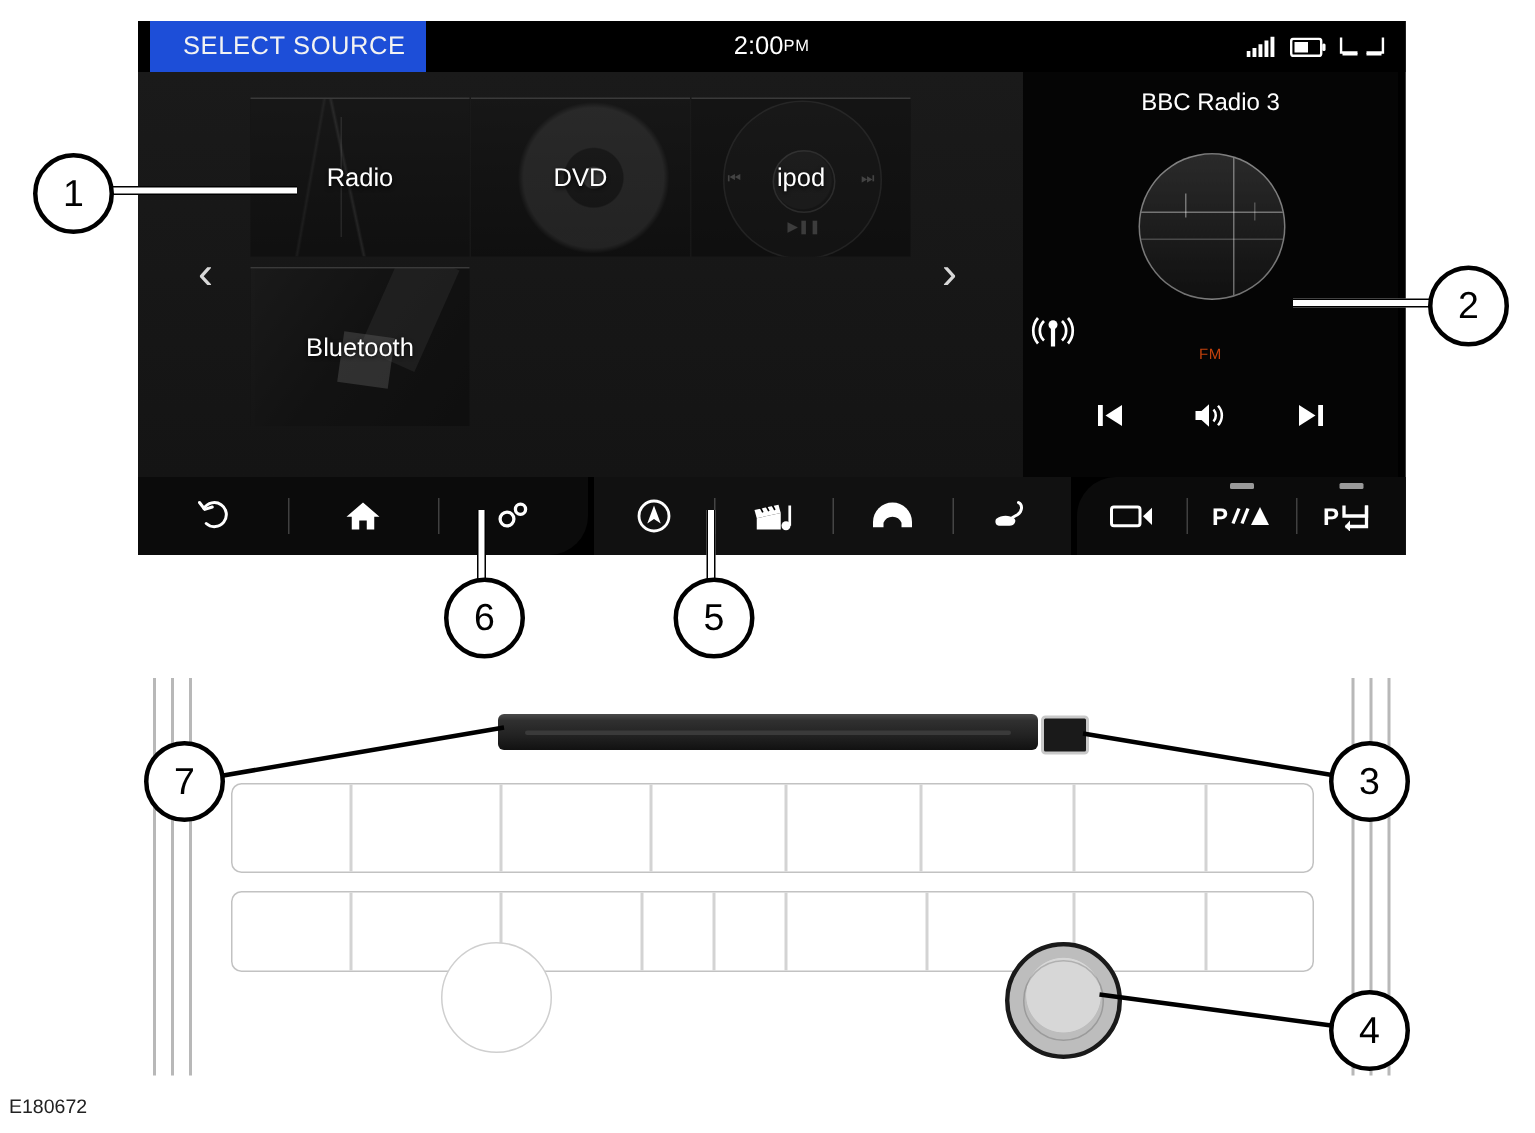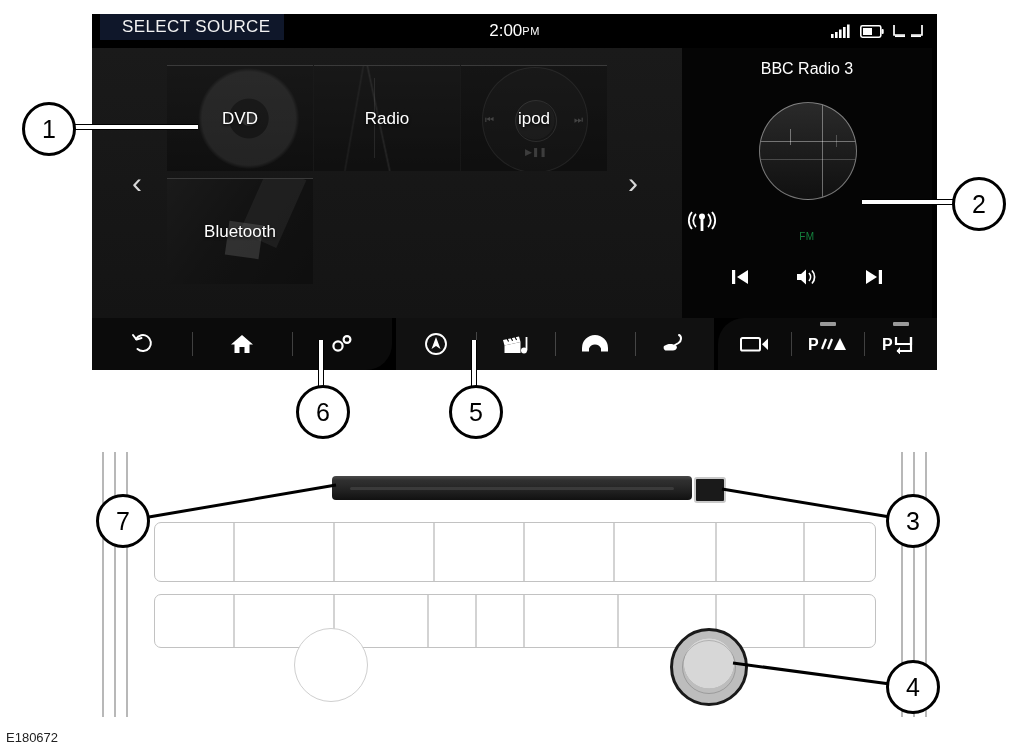--- a/index.html
+++ b/index.html
@@ -5,22 +5,22 @@
   html,body{margin:0;padding:0;background:#ffffff;}
   body{width:1023px;height:755px;position:relative;overflow:hidden;
        font-family:"Liberation Sans","DejaVu Sans",sans-serif;}
 
   
   .screen{position:absolute;left:92px;top:14px;width:845px;height:356px;background:#000;}
   .screen-inner{position:absolute;inset:0;background:#000;}
 
   
   .statusbar{position:absolute;left:0;top:0;width:100%;height:34px;background:#000;}
-  .src-tab{position:absolute;left:8px;top:0;height:26px;padding:0 14px 0 22px;
-           background:#0f172a;display:flex;align-items:center;}
+  .src-tab{position:absolute;left:8px;top:0;height:34px;padding:0 14px 0 22px;
+           background:#1d4ed8;display:flex;align-items:center;}
   .src-tab span{color:#f2f2f2;font-size:17px;letter-spacing:.4px;}
   .clock{position:absolute;left:0;top:0;width:100%;height:34px;
          display:flex;align-items:center;justify-content:center;
          color:#fff;font-size:17px;pointer-events:none;}
   .clock .ampm{font-size:11px;margin-left:0;letter-spacing:.5px;}
   .status-icons{position:absolute;right:14px;top:0;height:34px;display:flex;
                 align-items:center;gap:9px;}
 
   
   .main{position:absolute;left:0;top:34px;width:100%;height:270px;}
@@ -97,21 +97,21 @@
            font-size:16px;line-height:21px;}
   .albumart{position:absolute;left:50%;top:54px;width:96px;height:96px;margin-left:-48px;
             border-radius:50%;border:1px solid rgba(255,255,255,.42);overflow:hidden;
             background:linear-gradient(180deg,#2a2a2a,#101010);}
   .albumart .ln{position:absolute;background:rgba(255,255,255,.38);}
   .albumart .h1{left:0;top:38px;width:100%;height:1px;}
   .albumart .h2{left:0;top:56px;width:100%;height:1px;opacity:.55;}
   .albumart .v1{left:62px;top:0;width:1px;height:100%;}
   .albumart .v2{left:30px;top:26px;width:1px;height:16px;}
   .albumart .v3{left:76px;top:32px;width:1px;height:12px;opacity:.6;}
-  .fm{position:absolute;left:0;top:163px;width:100%;text-align:center;color:#15803d;}
+  .fm{position:absolute;left:0;top:163px;width:100%;text-align:center;color:#c2410c;}
   .fm .lbl{font-size:10px;letter-spacing:.5px;margin-top:-2px;}
   .transport{position:absolute;left:0;top:212px;width:100%;height:34px;
              display:flex;align-items:center;justify-content:space-around;padding:0 26px;
              box-sizing:border-box;color:#fff;}
 
   
   .navbar{position:absolute;left:0;top:304px;width:100%;height:52px;background:#000;}
   .navgroup{position:absolute;top:0;height:52px;display:flex;align-items:center;background:#0b0b0b;}
   .navgroup.g1{left:0;width:300px;border-radius:0 0 26px 0;}
   .navgroup.g2{left:304px;width:318px;background:#111;}
@@ -194,26 +194,26 @@
       </div>
     </div>
 
     <div class="main">
       <div class="grid-pane">
         <div class="arrow left">‹</div>
         <div class="arrow right">›</div>
 
         <div class="tiles">
           <div class="tile">
+            <div class="art art-radio"></div>
+            <div class="label">Radio</div>
+          </div>
+          <div class="tile">
             <div class="art art-dvd"></div>
             <div class="label">DVD</div>
-          </div>
-          <div class="tile">
-            <div class="art art-radio"></div>
-            <div class="label">Radio</div>
           </div>
           <div class="tile">
             <div class="art art-ipod">
               <div class="wheel"></div>
               <div class="pv l">⏮</div>
                 <div class="pv r">⏭</div>
               <div class="pp">▶❚❚</div>
             </div>
             <div class="label">ipod</div>
           </div>

